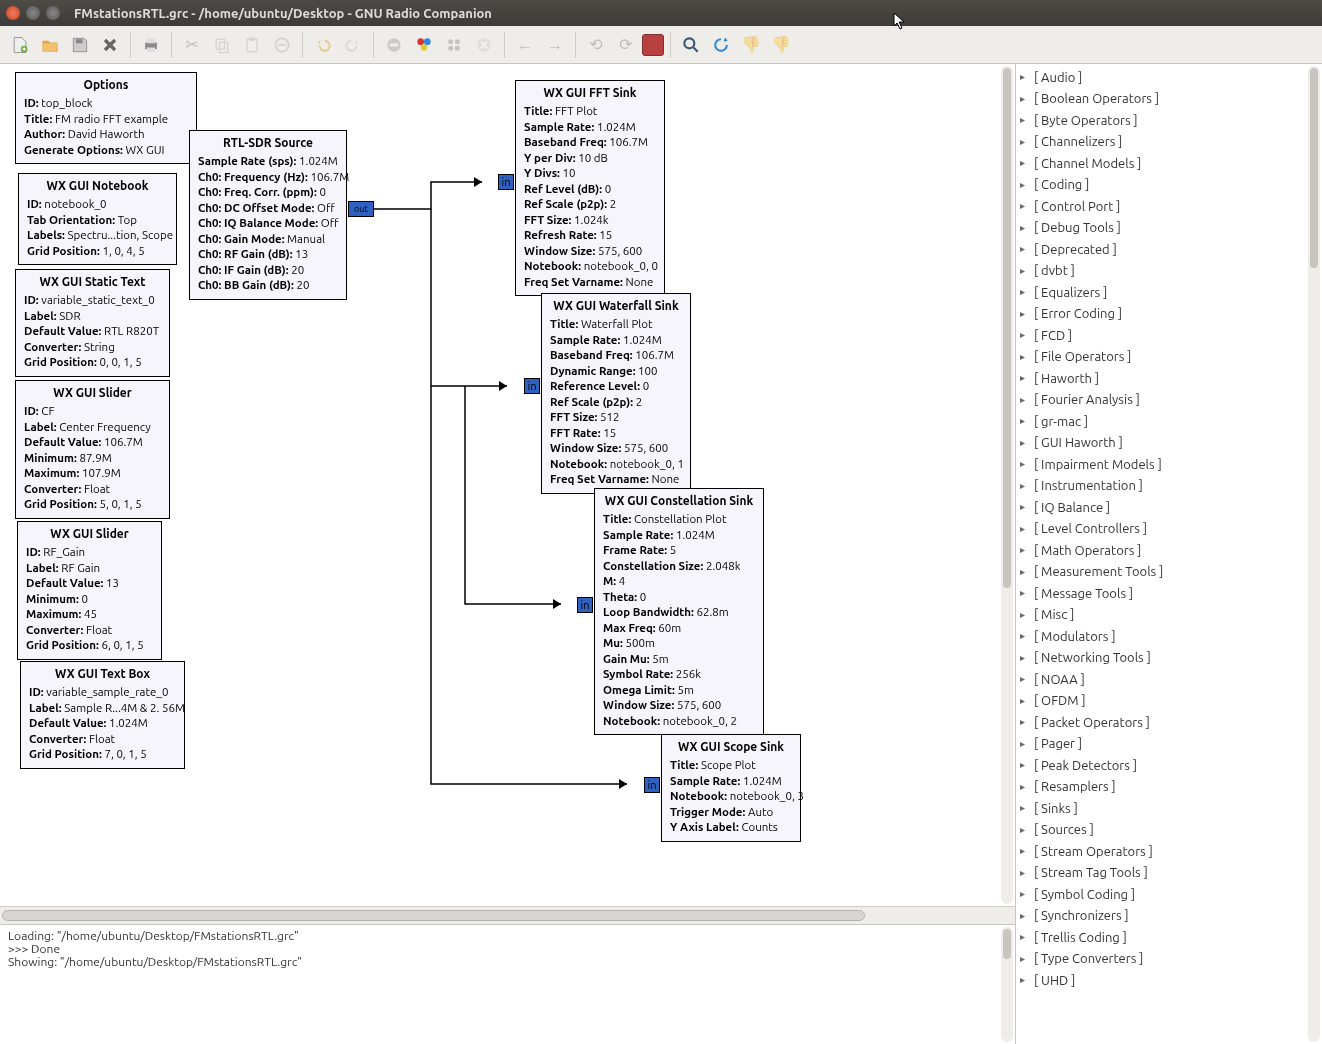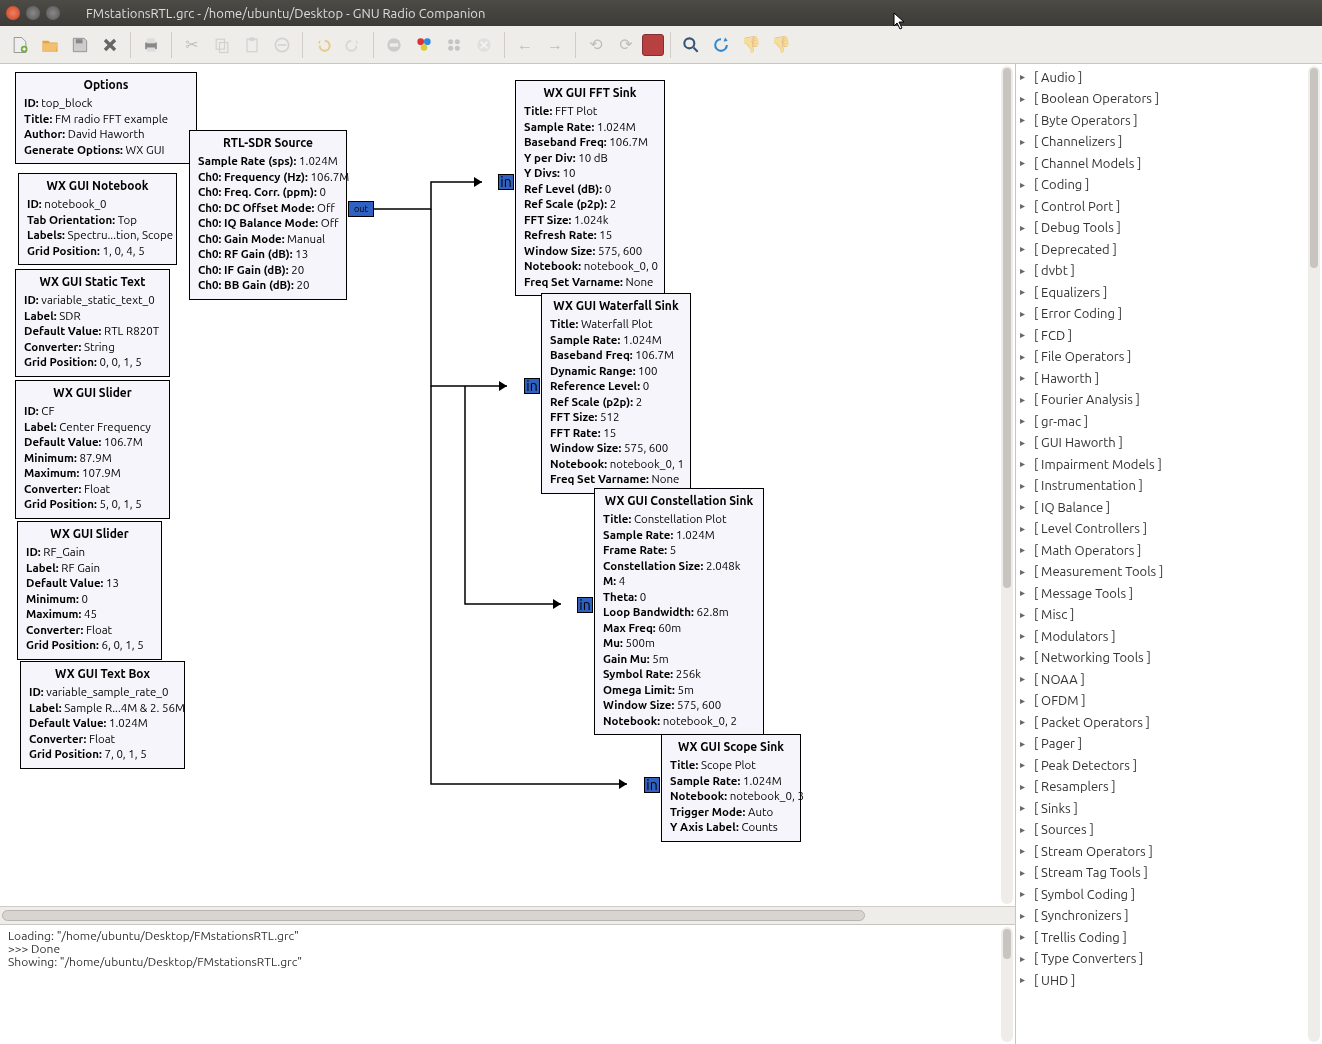--- a/index.html
+++ b/index.html
@@ -4,21 +4,21 @@
 <style>
 * { box-sizing: border-box; margin: 0; padding: 0; }
 body { font-family: "Ubuntu", "Liberation Sans", sans-serif; font-size: 12px; background: #f2f1f0; width: 1322px; height: 1044px; position: relative; overflow: hidden; }
 
 
 .titlebar { height: 26px; background: linear-gradient(#4c4b46,#3c3b37); display:flex; align-items:center; padding:0 6px; }
 .win-btn { width:14px; height:14px; border-radius:50%; margin-right:6px; display:inline-block; }
 .win-close{background:radial-gradient(#f08060,#c84020);}
 .win-min{background:radial-gradient(#888,#555);}
 .win-max{background:radial-gradient(#888,#555);}
-.titlebar-text{color:#ddd; font-weight:normal; font-size:13px; margin-left:20px;}
+.titlebar-text{color:#ddd; font-weight:bold; font-size:13px; margin-left:8px;}
 
 
 .toolbar { height:38px; background:#efedea; border-bottom:1px solid #c9c5c0; display:flex; align-items:center; padding:0 6px; gap:2px; }
 .tb-btn { width:28px; height:28px; border-radius:3px; display:flex; align-items:center; justify-content:center; font-size:16px; color:#777; }
 .tb-sep{ width:1px; height:26px; background:#d0ccc7; margin:0 4px;}
 .tb-btn svg{width:20px;height:20px;}
 .tb-active{background:#b84040;border:1px solid #803030;}
 
 
 .main { display:flex; height:calc(1044px - 26px - 38px); }
@@ -34,21 +34,21 @@
 .sidebar-scroll .st{position:absolute; top:2px; left:2px; right:2px; height:200px; background:#c8c4bf; border-radius:5px;}
 .tree{padding:2px 4px;}
 .tree-item{display:flex; align-items:center; height:21.5px; font-size:13px; color:#333; cursor:default;}
 .tree-arrow{width:14px; color:#666; font-size:10px;}
 
 
 .block{ position:absolute; background:#f5f5fb; border:1.5px solid #000; padding:4px 8px 6px 8px; font-size:11.5px; line-height:1.35; }
 .block-title{ text-align:center; font-weight:bold; font-size:12px; margin-bottom:2px;}
 .block .row{ white-space:nowrap;}
 .block .k{ font-weight:bold;}
-.port-in{ position:absolute; width:16px; height:16px; background:#3060c0; border:1.5px solid #000; color:#000; font-size:14px; display:flex; align-items:center; justify-content:center; left:-18px;}
+.port-in{ position:absolute; width:16px; height:16px; background:#3060c0; border:1.5px solid #000; color:#000; font-size:11px; display:flex; align-items:center; justify-content:center; left:-18px;}
 .port-out{ position:absolute; width:26px; height:16px; background:#3060c0; border:1.5px solid #000; color:#000; font-size:9px; display:flex; align-items:center; justify-content:center; right:-28px;}
 svg.wires{position:absolute; top:0; left:0; width:1015px; height:800px; pointer-events:none;}
 svg.wires path{stroke:#000; stroke-width:1.5; fill:none;}
 svg.wires polygon{fill:#000;}
 .cursor-arrow{position:absolute; font-size:16px; color:#000;}
 </style>
 </head>
 <body>
 
 <div class="titlebar">

